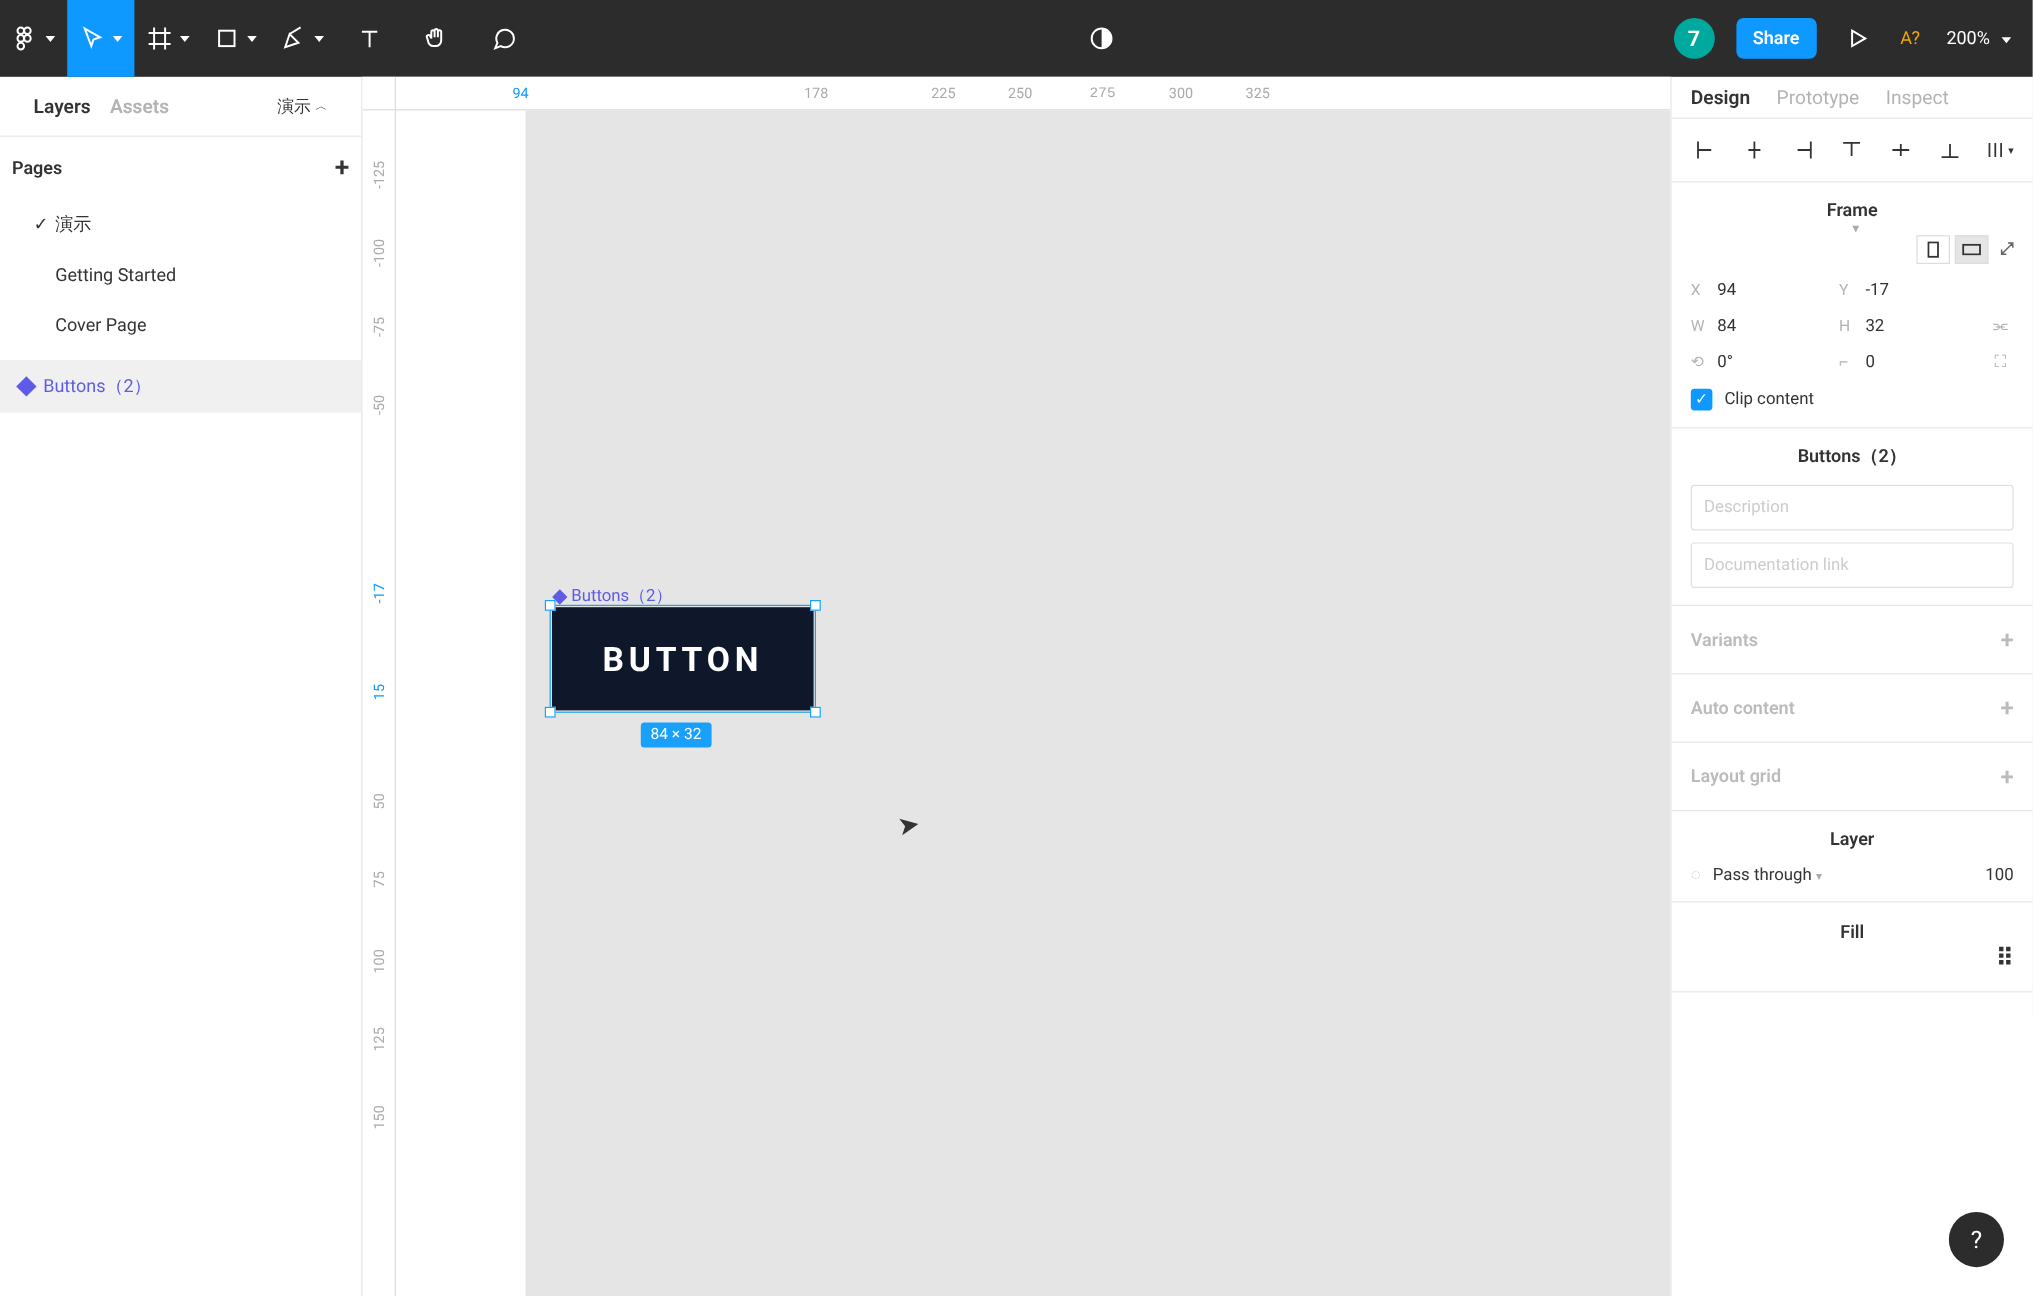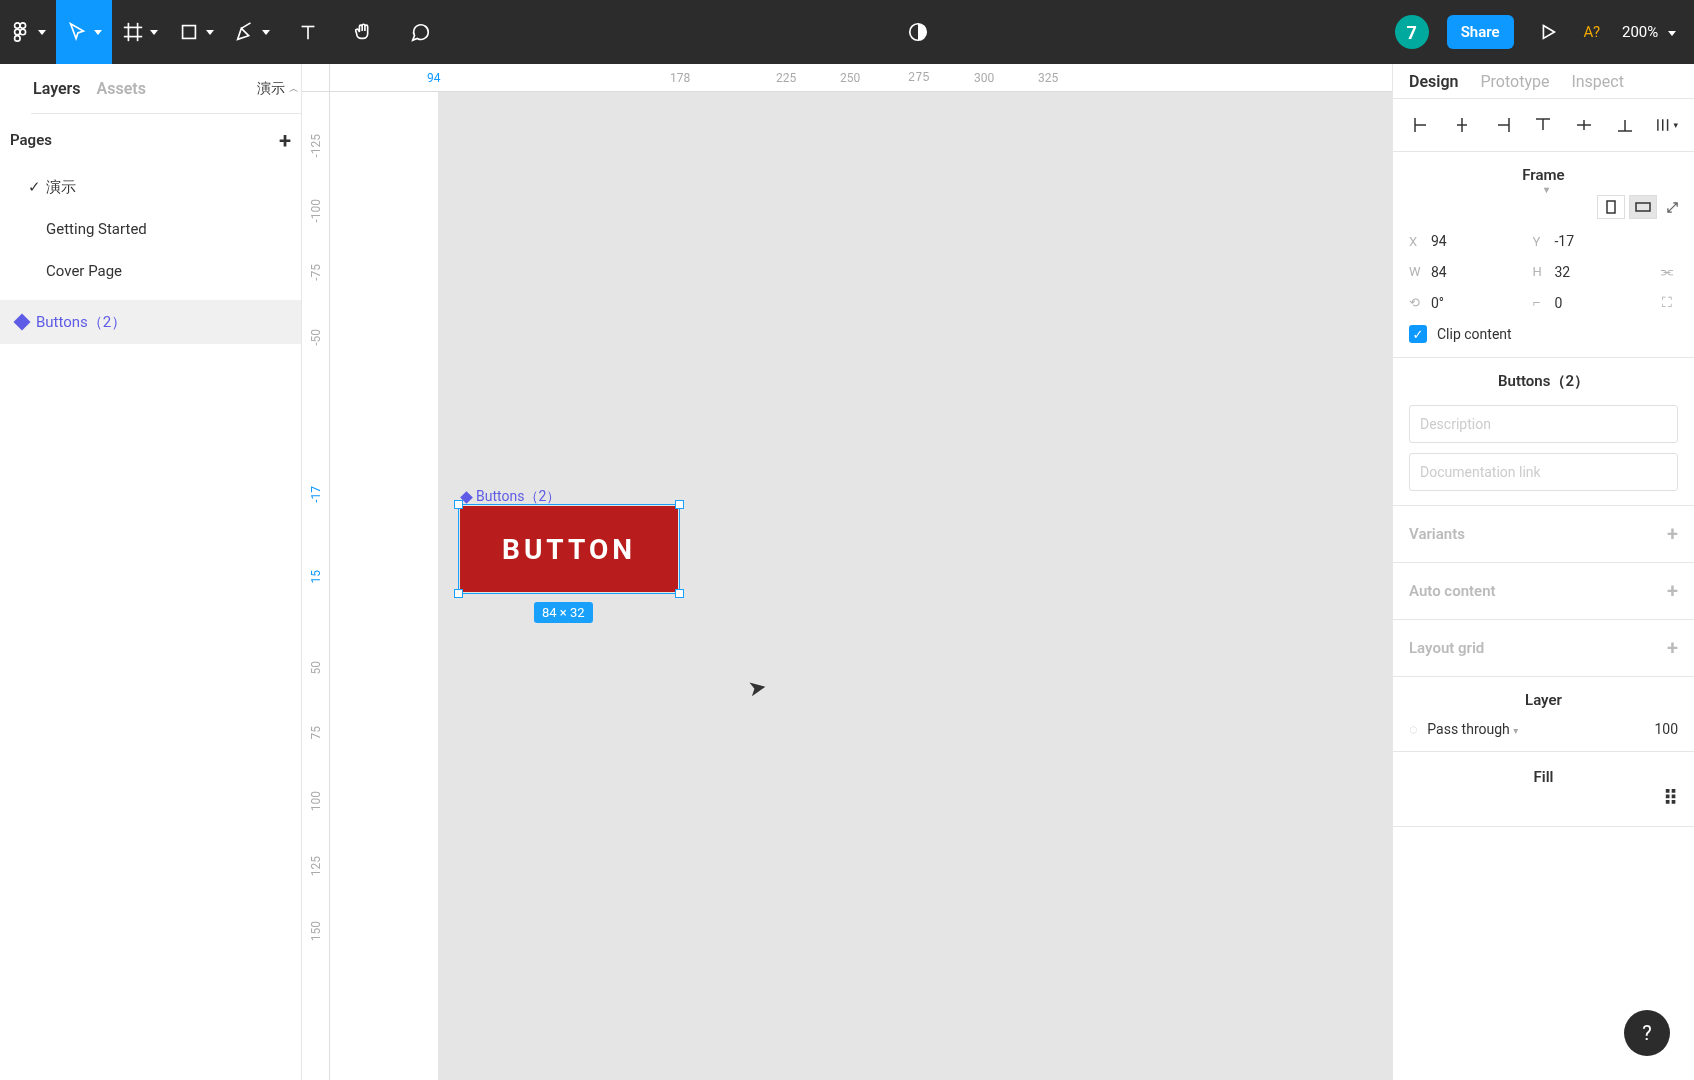--- a/index.html
+++ b/index.html
@@ -17,21 +17,21 @@
     .tb-text { padding:0 8px; font-size:15px; }
     .tb-text.warn { color:#f2a800; }
     .tb-right { display:flex; align-items:center; gap:6px; padding-right:10px; }
     .tb-right .tb-item { min-width:44px; padding:0 6px; }
     
     
     .app { display:flex; height: calc(100% - 64px); }
     
     
     .left { width: 302px; border-right:1px solid #e6e6e6; display:flex; flex-direction:column; flex-shrink:0; }
-    .tabs { display:flex; align-items:center; height:50px; padding:0 2px; border-bottom:1px solid #e6e6e6;margin-left:31px; }
+    .tabs { display:flex; align-items:center; height:50px; padding:0 28px; border-bottom:1px solid #e6e6e6; }
     .tab { font-weight:600; font-size:16px; margin-right:16px; cursor:pointer; }
     .tab.inactive { color:#b3b3b3; }
     .tabs-right { margin-left:auto; font-size:14px; display:flex; align-items:center; gap:4px; cursor:pointer; }
     .section-hdr { display:flex; align-items:center; height:52px; padding:0 10px; font-weight:600; font-size:15px; }
     .section-hdr .plus { margin-left:auto; font-size:22px; cursor:pointer; color:#333; }
     .page-list { padding:0 0 8px 0; }
     .page-item { height:42px; display:flex; align-items:center; padding:0 16px 0 28px; font-size:15px; cursor:pointer; }
     .page-item .check { width:18px; display:inline-block; }
     .layer-item { height:44px; display:flex; align-items:center; padding:0 16px; color:#5e5ce6; font-size:15px; background:#f0f0f0; cursor:pointer; gap:8px; }
     .comp-icon { width:12px; height:12px; background:#5e5ce6; transform:rotate(45deg); display:inline-block; }
@@ -41,21 +41,21 @@
     .ruler-h { position:absolute; top:0; left:28px; right:0; height:28px; background:#fff; border-bottom:1px solid #ddd; z-index:2; }
     .ruler-v { position:absolute; top:0; left:0; bottom:0; width:28px; background:#fff; border-right:1px solid #ddd; z-index:2; }
     .ruler-corner { position:absolute; top:0; left:0; width:28px; height:28px; background:#fff; z-index:3; border-right:1px solid #ddd; border-bottom:1px solid #ddd; }
     .ruler-tick-h { position:absolute; top:0; height:28px; font-size:12px; color:#aaa; display:flex; align-items:center; }
     .ruler-tick-v { position:absolute; left:0; width:28px; font-size:12px; color:#aaa; writing-mode:vertical-rl; transform:rotate(180deg); display:flex; align-items:center; justify-content:center; }
     .ruler-tick-v.sel, .ruler-tick-h.sel { color:#0d99ff; }
     .canvas { position:absolute; inset:28px 0 0 28px; }
     .selection-label { position:absolute; color:#5e5ce6; font-size:14px; display:flex; align-items:center; gap:5px; }
     .selection-box { position:absolute; border:1.5px solid #18a0fb; }
     .sel-handle { position:absolute; width:9px; height:9px; background:#fff; border:1.5px solid #18a0fb; }
-    .button-comp { position:absolute; background:#b91c1c; display:flex; align-items:center; justify-content:center; color:#fff; font-weight:700; letter-spacing:4px; font-size:28px; }
+    .button-comp { position:absolute; background:#0f172a; display:flex; align-items:center; justify-content:center; color:#fff; font-weight:700; letter-spacing:4px; font-size:28px; }
     .dim-badge { position:absolute; background:#18a0fb; color:#fff; font-size:13px; padding:3px 8px; border-radius:3px; }
     .cursor { position:absolute; font-size:22px; transform:rotate(-10deg); }
     
     
     .right { width:302px; border-left:1px solid #e6e6e6; flex-shrink:0; overflow-y:auto; }
     .r-tabs { display:flex; align-items:center; height:35px; padding:0 16px; gap:6px; border-bottom:1px solid #e6e6e6; font-size:15px; }
     .r-tabs .tab.inactive { font-weight:normal; }
     .align-row { display:flex; justify-content:space-between; padding:14px 16px; border-bottom:1px solid #e6e6e6; }
     .align-btn { width:24px; height:24px; display:flex; align-items:center; justify-content:center; cursor:pointer; color:#333; }
     .panel { padding:14px 16px; border-bottom:1px solid #e6e6e6; }

